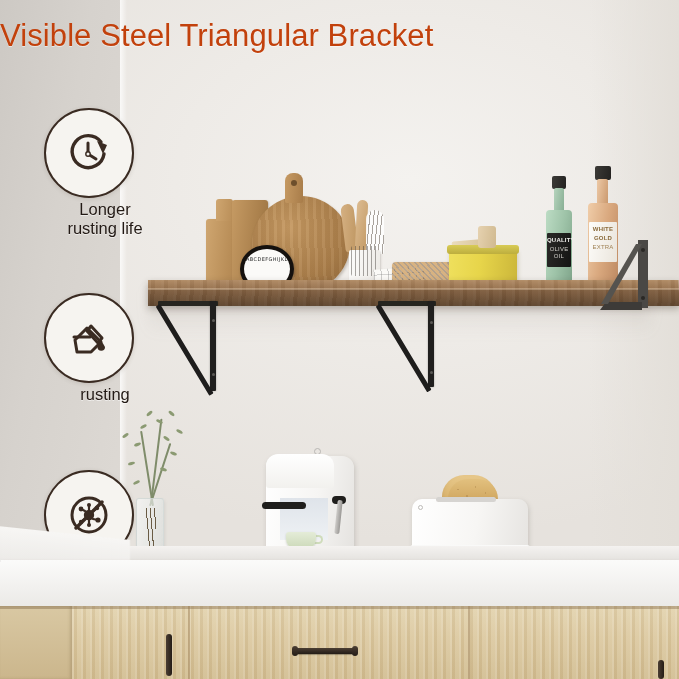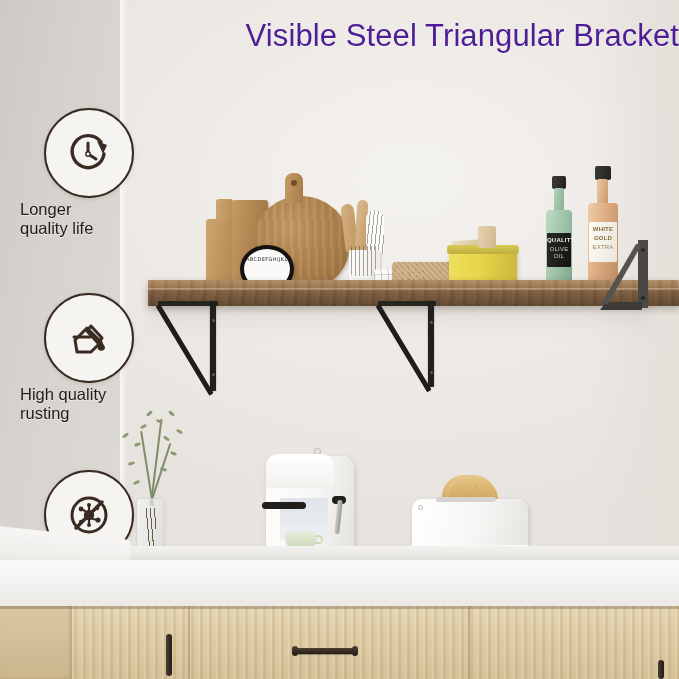--- a/index.html
+++ b/index.html
@@ -38,39 +38,39 @@
   
   .shelf-wall-shadow {
     position:absolute; left:150px; top:292px; width:500px; height:42px;
     background:linear-gradient(180deg,rgba(140,130,120,.22),rgba(140,130,120,0));
     filter:blur(7px);
   }
 
   
   .title {
     position:absolute; left:0; top:18px; width:679px;
-    text-align:right;
+    text-align:left;
     font-size:31px; font-weight:400; letter-spacing:.1px;
-    color:#4c1d95;
+    color:#c2410c;
     text-shadow:0 1px 0 rgba(255,255,255,.5);
     white-space:nowrap;
   }
 
   
   .badge {
     position:absolute;
     width:90px; height:90px; border-radius:50%;
     background:#f6f4f0;
     border:2.5px solid #3a2b22;
     display:flex; align-items:center; justify-content:center;
     box-shadow:0 1px 4px rgba(80,65,55,.17);
   }
   .badge svg { width:56px; height:56px; display:block; }
   .badge-label {
-    position:absolute; width:170px; text-align:left;
+    position:absolute; width:170px; text-align:center;
     font-size:16.5px; line-height:19px; color:#231a15;
     text-shadow:0 1px 0 rgba(255,255,255,.55);
   }
   .b1 { left:44px;  top:108px; }
   .l1 { left:20px;  top:200px; }
   .b2 { left:44px;  top:293px; }
   .l2 { left:20px;  top:385px; }
   .b3 { left:44px;  top:470px; }
   .l3 { left:20px;  top:562px; }
 
@@ -458,33 +458,32 @@
     <svg viewBox="0 0 56 56">
       <path d="M40 17 A16 16 0 1 0 43 29" fill="none" stroke="#3a2b22" stroke-width="3.4" stroke-linecap="round"></path>
       <path d="M36 16 L46 20 L42 29 Z" fill="#3a2b22"></path>
       <line x1="27" y1="18" x2="27" y2="29" stroke="#3a2b22" stroke-width="3" stroke-linecap="round"></line>
       <line x1="27" y1="29" x2="35" y2="34" stroke="#3a2b22" stroke-width="3" stroke-linecap="round"></line>
       <circle cx="27" cy="29" r="2.2" fill="#f6f4f0" stroke="#3a2b22" stroke-width="1.4"></circle>
     </svg>
   </div>
   <div class="badge-label l1">
     <div>Longer</div>
-    <div>quality life</div>
+    <div>rusting life</div>
   </div>
 
   <div class="badge b2">
     <svg viewBox="0 0 56 56">
       <path d="M14 30 L26 18 L40 32 L30 42 L16 42 Z" fill="none" stroke="#3a2b22" stroke-width="3" stroke-linejoin="round"></path>
       <line x1="13" y1="27" x2="29" y2="27" stroke="#3a2b22" stroke-width="3" stroke-linecap="round"></line>
       <path d="M30 16 L41 28 L37 33 L26 21 Z" fill="none" stroke="#3a2b22" stroke-width="3" stroke-linejoin="round"></path>
       <path d="M40 30 L44 37 A3.6 3.6 0 1 1 36.5 37 Z" fill="#3a2b22"></path>
     </svg>
   </div>
   <div class="badge-label l2">
-    <div>High quality</div>
     <div>rusting</div>
   </div>
 
   <div class="badge b3">
     <svg viewBox="0 0 56 56">
       <circle cx="28" cy="28" r="17" fill="none" stroke="#3a2b22" stroke-width="3"></circle>
       <g fill="#3a2b22">
         <circle cx="28" cy="28" r="5.2"></circle>
         <circle cx="20" cy="22" r="2.4"></circle>
         <circle cx="36" cy="21" r="2.2"></circle>

